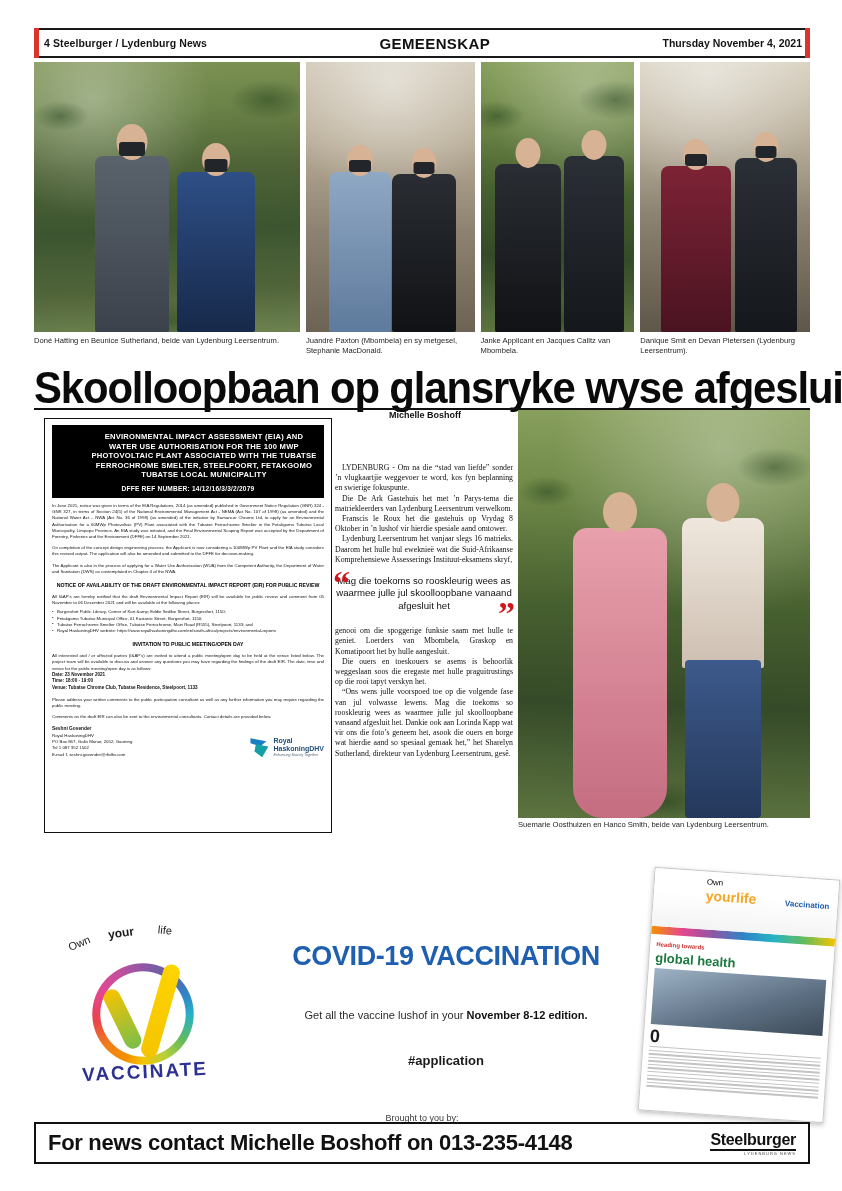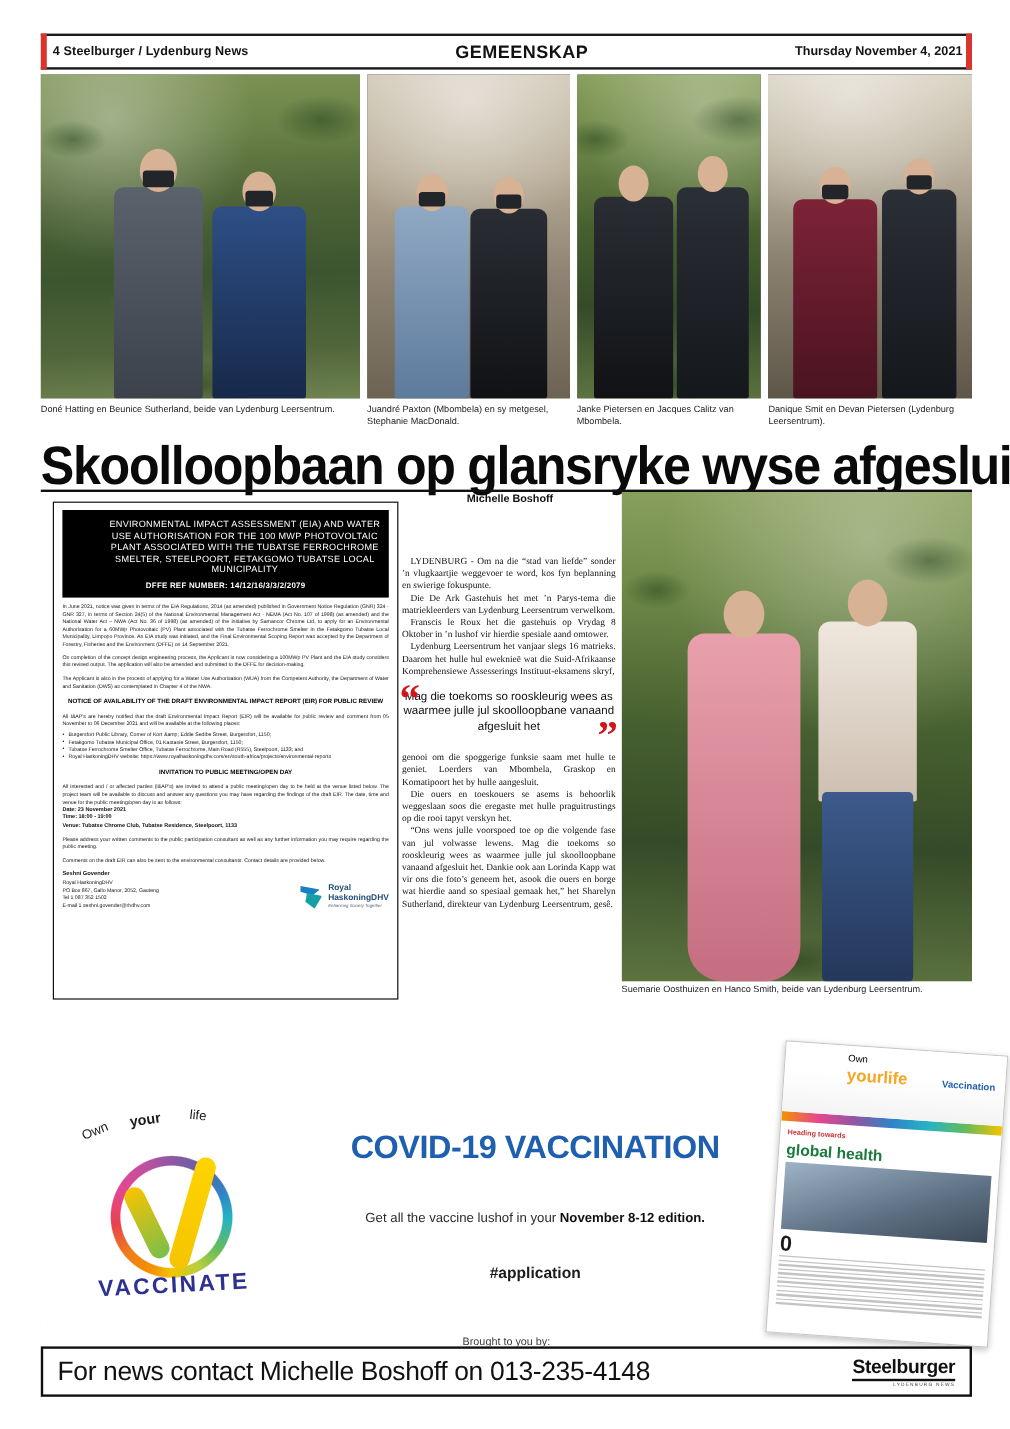--- a/index.html
+++ b/index.html
@@ -95,21 +95,21 @@
   
   .notice {
     position:absolute; left:44px; top:418px; width:288px; height:415px;
     border:1.6px solid #111; background:#fff; padding:6px 7px 5px 7px;
     overflow:hidden;
   }
   .notice-hd {
     background:#000; color:#fff; text-align:center;
     padding:7px 6px 6px 6px;
   }
-  .notice-hd .t { font-size:7.6px; font-weight:400; line-height:9.6px; letter-spacing:.25px;margin-left:32px; }
+  .notice-hd .t { font-size:7.6px; font-weight:700; line-height:9.6px; letter-spacing:.25px;margin-left:32px; }
   .notice-hd .ref { font-size:6.6px; font-weight:700; margin-top:5px; letter-spacing:.2px; }
   .notice p { font-size:4.35px; line-height:6.2px; color:#141414; text-align:justify; margin-top:5px; }
   .notice .sub { font-size:5.2px; font-weight:700; text-align:center; line-height:7px; margin-top:7px; }
   .notice ul { list-style:none; margin-top:3px; }
   .notice li { font-size:4.35px; line-height:6.2px; color:#141414; padding-left:5px; position:relative; }
   .notice li:before { content:"•"; position:absolute; left:0; top:-.5px; }
   .notice .lineb { font-size:4.6px; line-height:6.6px; font-weight:700; color:#111; }
   .notice .contact { font-size:4.35px; line-height:6.4px; color:#141414; }
   .notice .contact .nm { font-weight:700; font-size:4.8px; }
   .notice-foot { display:flex; align-items:flex-end; justify-content:space-between; margin-top:6px; }
@@ -213,21 +213,21 @@
   .pp-zero { margin:2px 6px; font-size:18px; font-weight:700; color:#1b1b1b; line-height:16px; }
   .pp-lines { margin:2px 6px 0 6px; }
   .pp-lines i { display:block; height:1.4px; background:#c3c3c3; margin-bottom:2.2px; }
 
   
   .footer {
     position:absolute; left:34px; top:1122px; width:776px; height:42px;
     border:2px solid #111; display:flex; align-items:center; justify-content:space-between;
     padding:0 12px; background:#fff;
   }
-  .footer .txt { font-size:22px; font-weight:400; color:#111; letter-spacing:-.3px; }
+  .footer .txt { font-size:22px; font-weight:700; color:#111; letter-spacing:-.3px; }
   .footer .sb { text-align:right; }
   .footer .sb .n { font-size:16px; font-weight:700; color:#111; letter-spacing:-.3px;
                    border-bottom:2px solid #111; }
   .footer .sb .s { font-size:4px; color:#444; letter-spacing:1px; }
 </style>
 </head>
 <body>
 
 <div class="page">
 
@@ -296,21 +296,21 @@
         <div class="body suitdark" style="width:62px;height:174px;bottom:0;"></div>
         <div class="head" style="width:25px;height:30px;bottom:170px;"></div>
         <div class="mask" style="width:21px;height:12px;bottom:174px;"></div>
       </div>
     </div>
   </div>
 
   <div class="caprow">
     <div class="cap c1">Doné Hatting en Beunice Sutherland, beide van Lydenburg Leersentrum.</div>
     <div class="cap c2">Juandré Paxton (Mbombela) en sy metgesel, Stephanie MacDonald.</div>
-    <div class="cap c3">Janke Pietersen en Jacques Calitz van Mbombela.</div>
+    <div class="cap c3">Janke Applicant en Jacques Calitz van Mbombela.</div>
     <div class="cap c4">Danique Smit en Devan Pietersen (Lydenburg Leersentrum).</div>
   </div>
 
   <div class="headline">Skoolloopbaan op glansryke wyse afgesluit</div>
   <div class="hl-rule"></div>
 
   <div class="notice">
     <div class="notice-hd">
       <div class="t">ENVIRONMENTAL IMPACT ASSESSMENT (EIA) AND WATER USE AUTHORISATION FOR THE 100 MWP PHOTOVOLTAIC PLANT ASSOCIATED WITH THE TUBATSE FERROCHROME SMELTER, STEELPOORT, FETAKGOMO TUBATSE LOCAL MUNICIPALITY</div>
       <div class="ref">DFFE REF NUMBER: 14/12/16/3/3/2/2079</div>

